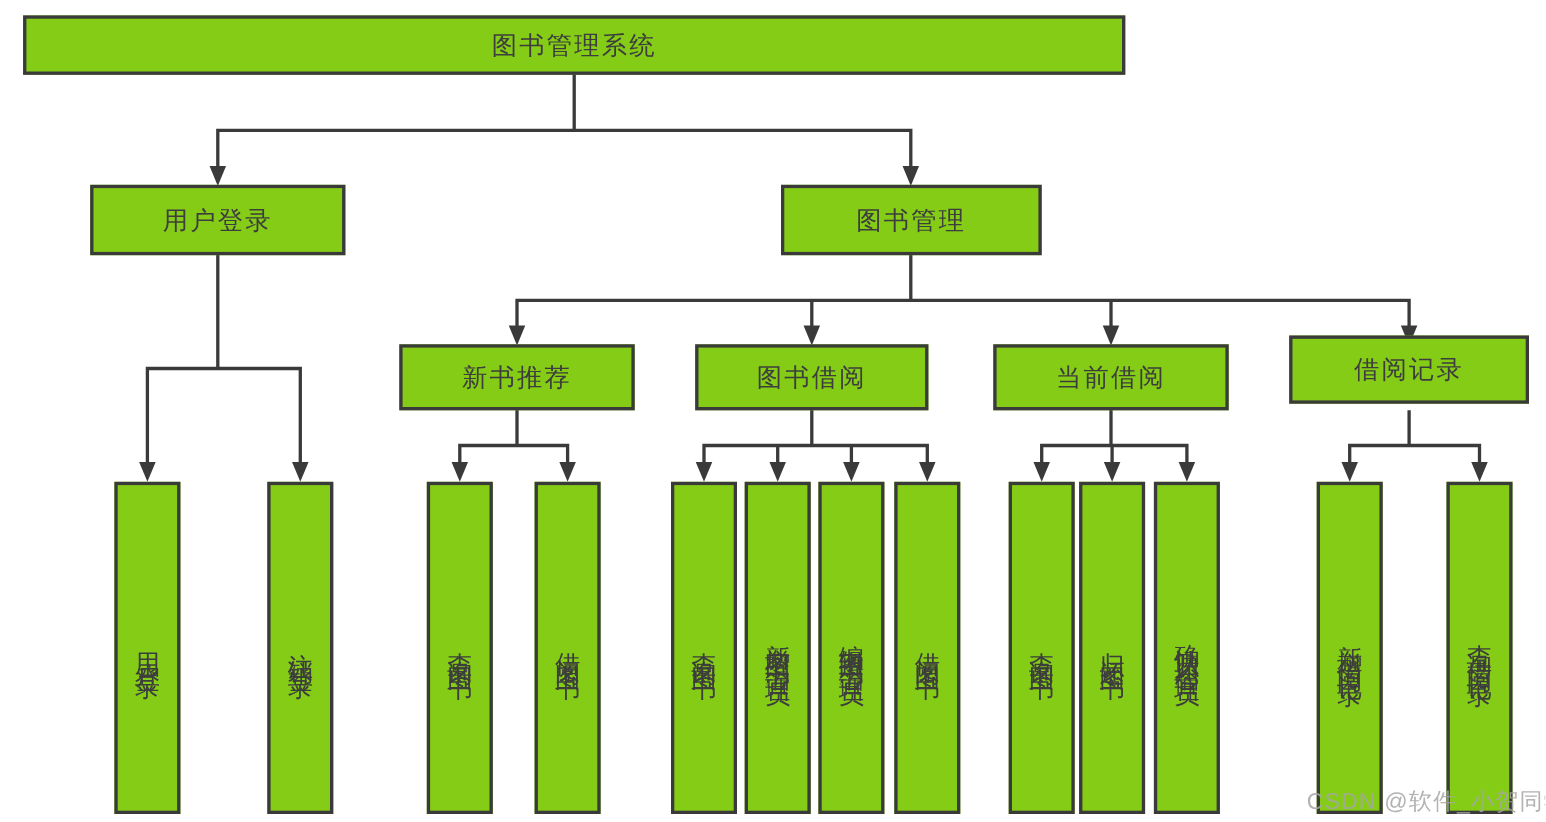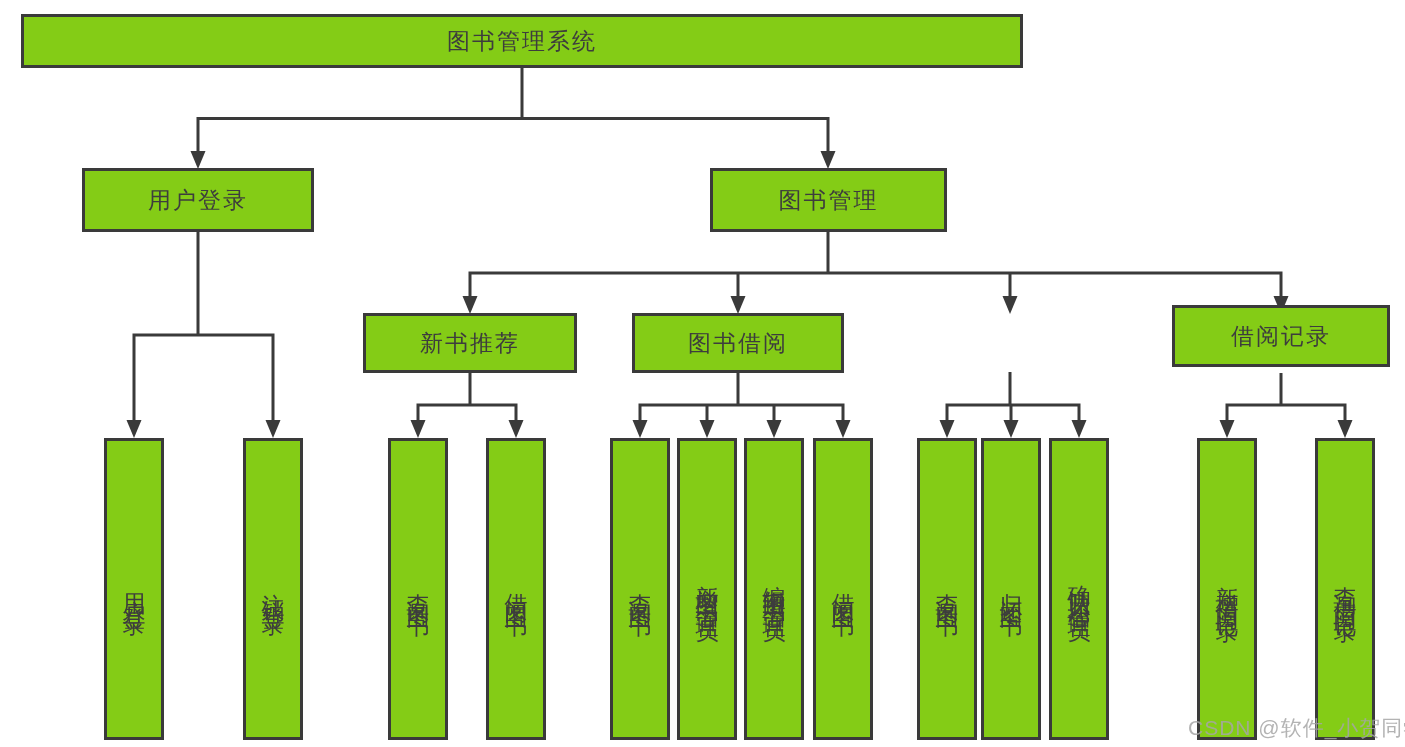--- a/index.html
+++ b/index.html
@@ -123,20 +123,21 @@
     </g>
   </svg>
 
   <div class="node hbox" style="left:21px; top:14px; width:1002px; height:54px;">图书管理系统</div>
 
   <div class="node hbox" style="left:82px; top:168px; width:232px; height:64px;">用户登录</div>
   <div class="node hbox" style="left:710px; top:168px; width:237px; height:64px;">图书管理</div>
 
   <div class="node hbox" style="left:632px; top:313px; width:212px; height:60px;">图书借阅</div>
   <div class="node hbox" style="left:363px; top:313px; width:214px; height:60px;">新书推荐</div>
+  <div class="node hbox" style="left:903px; top:313px; width:214px; height:60px;">当前借阅</div>
   <div class="node hbox" style="left:1172px; top:305px; width:218px; height:62px;">借阅记录</div>
 
   <div class="node vbox" style="left:104px;">用户登录</div>
   <div class="node vbox" style="left:243px;">注销登录</div>
 
   <div class="node vbox" style="left:388px;">查询图书</div>
   <div class="node vbox" style="left:486px;">借阅图书</div>
 
   <div class="node vbox" style="left:610px;">查询图书</div>
   <div class="node vbox" style="left:677px; letter-spacing:5px;">新增图书（管理员）</div>

